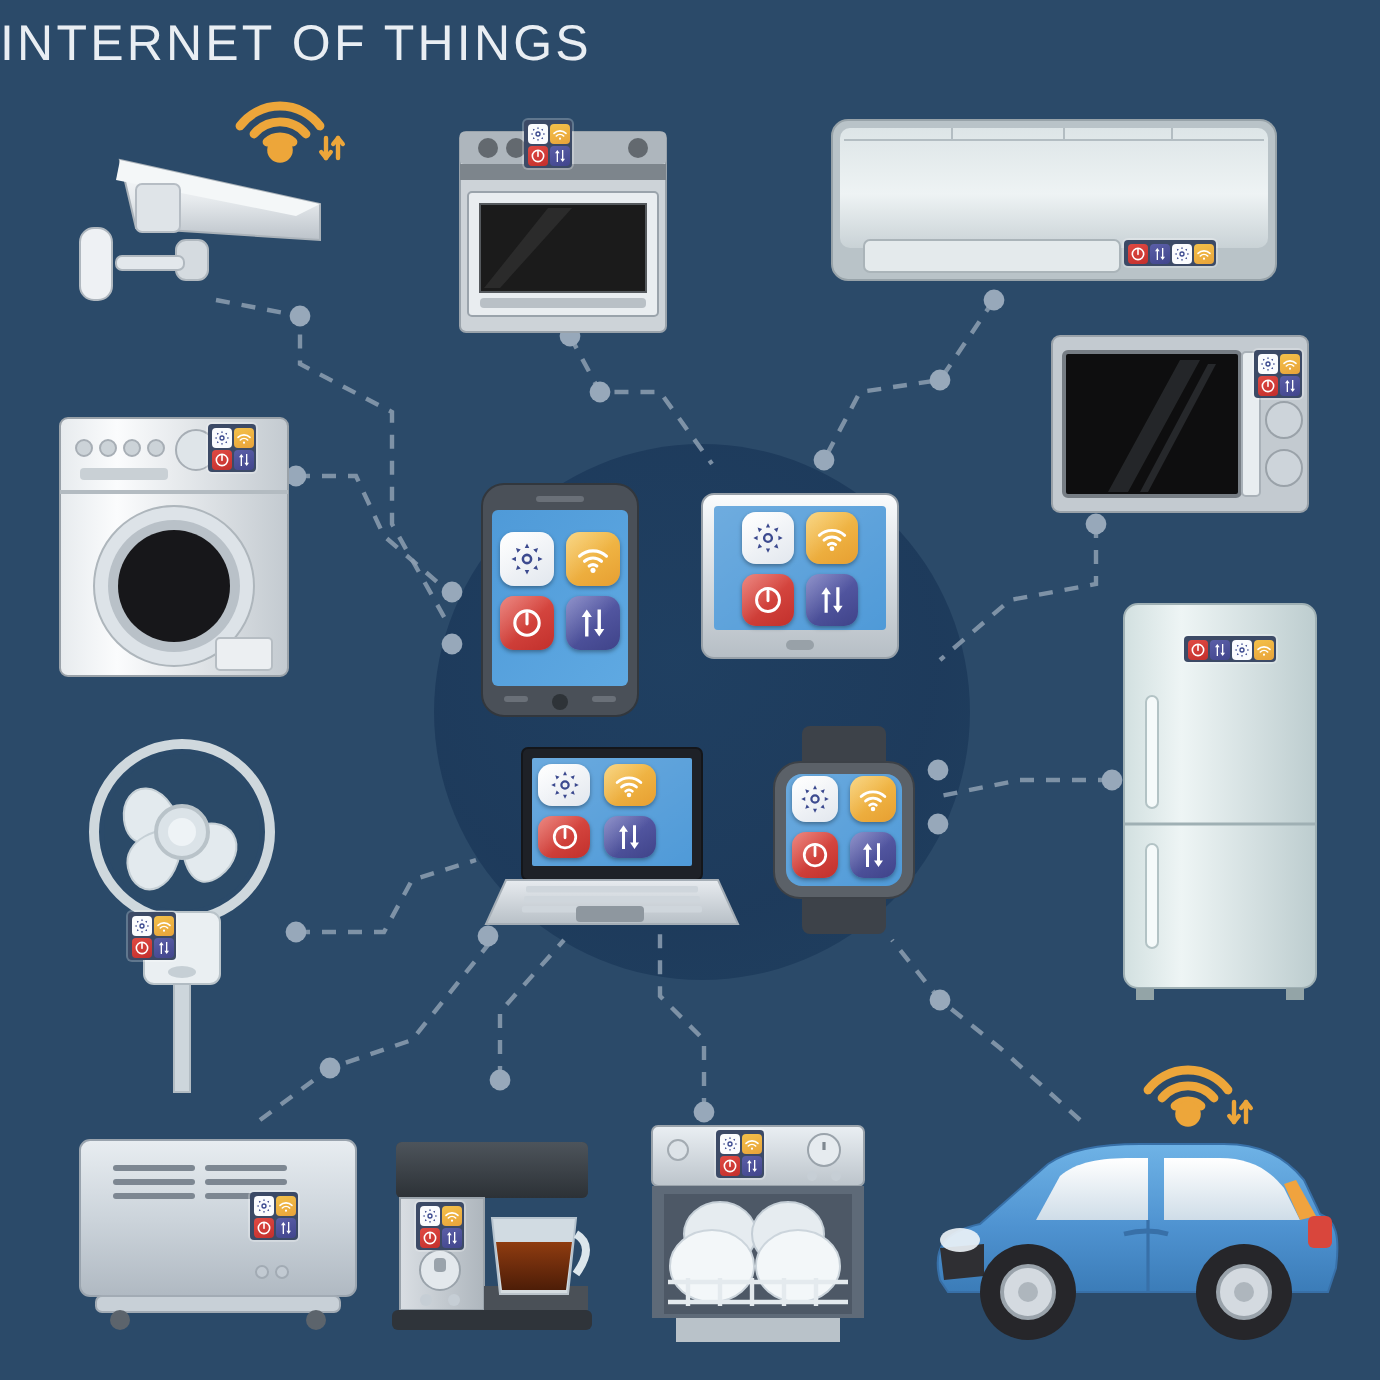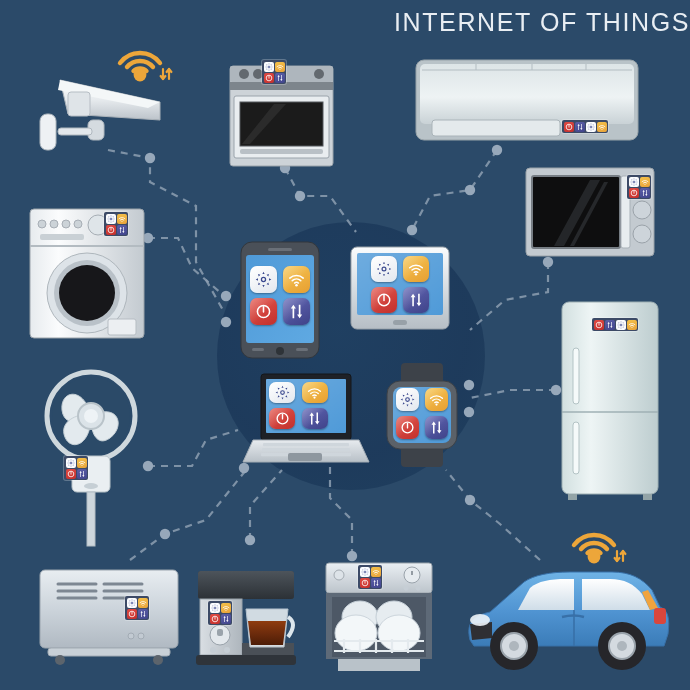--- a/index.html
+++ b/index.html
@@ -15,21 +15,21 @@
   }
   
   .center-circle{
     position:absolute;left:217px;top:222px;width:268px;height:268px;
     border-radius:50%;
     background:radial-gradient(circle at 45% 40%, #1f3f61 0%, #1d3a5b 60%, #20405f 100%);
     opacity:.95;
   }
   
   .title{
-    position:absolute;left:0;top:8px;width:690px;text-align:right;
+    position:absolute;left:0;top:8px;width:690px;text-align:left;
     color:#e9eef3;font-size:25px;letter-spacing:1.6px;font-weight:400;
   }
   
   svg.net{position:absolute;left:0;top:0;width:690px;height:690px;}
   .dline{stroke:#8d9fb2;stroke-width:2.2;stroke-dasharray:7 6;fill:none;opacity:.85;}
   .node{fill:#97a8ba;}
 
   
   .dev{position:absolute;}
 

